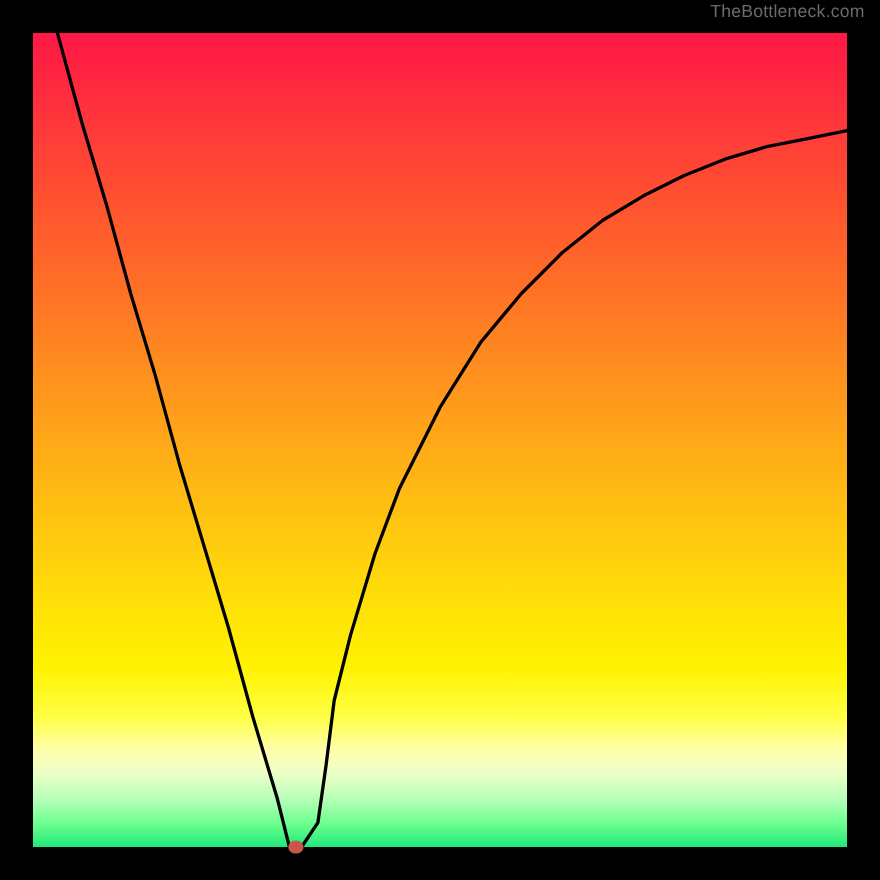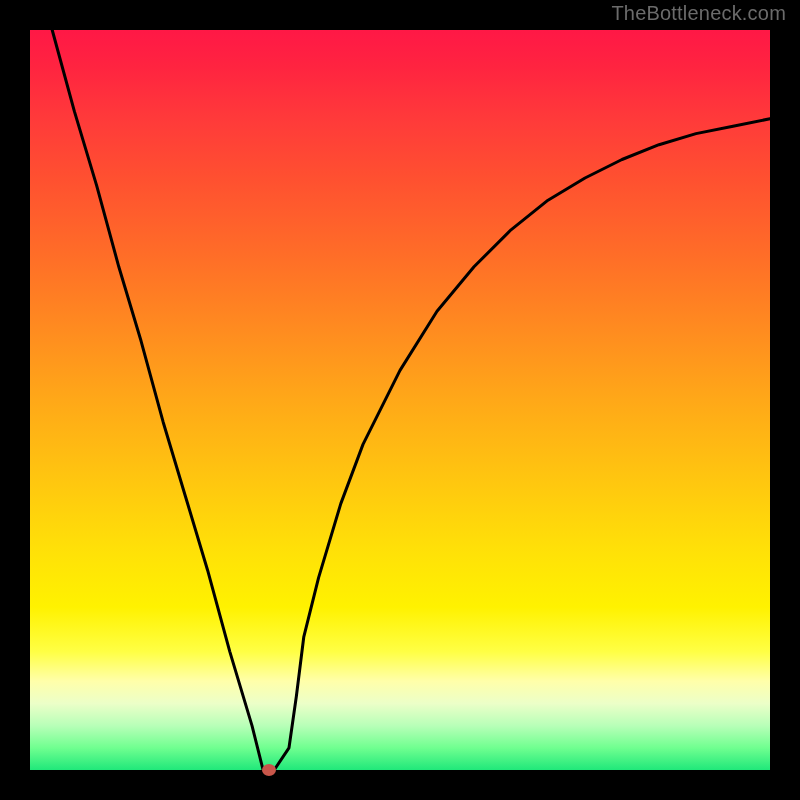--- a/index.html
+++ b/index.html
@@ -41,21 +41,21 @@
       #b8ffb8 94%,
       #70ff90 97%,
       #20e87a 100%
     );
   }
   .watermark {
     position: absolute;
     top: 2px;
     right: 14px;
     font-family: Arial, Helvetica, sans-serif;
-    font-size: 20px;
+    font-size: 16px;
     color: #6b6b6b;
     letter-spacing: 0.2px;
   }
   svg.curve {
     position: absolute;
     left: 0;
     top: 0;
   }
   .marker {
     position: absolute;

